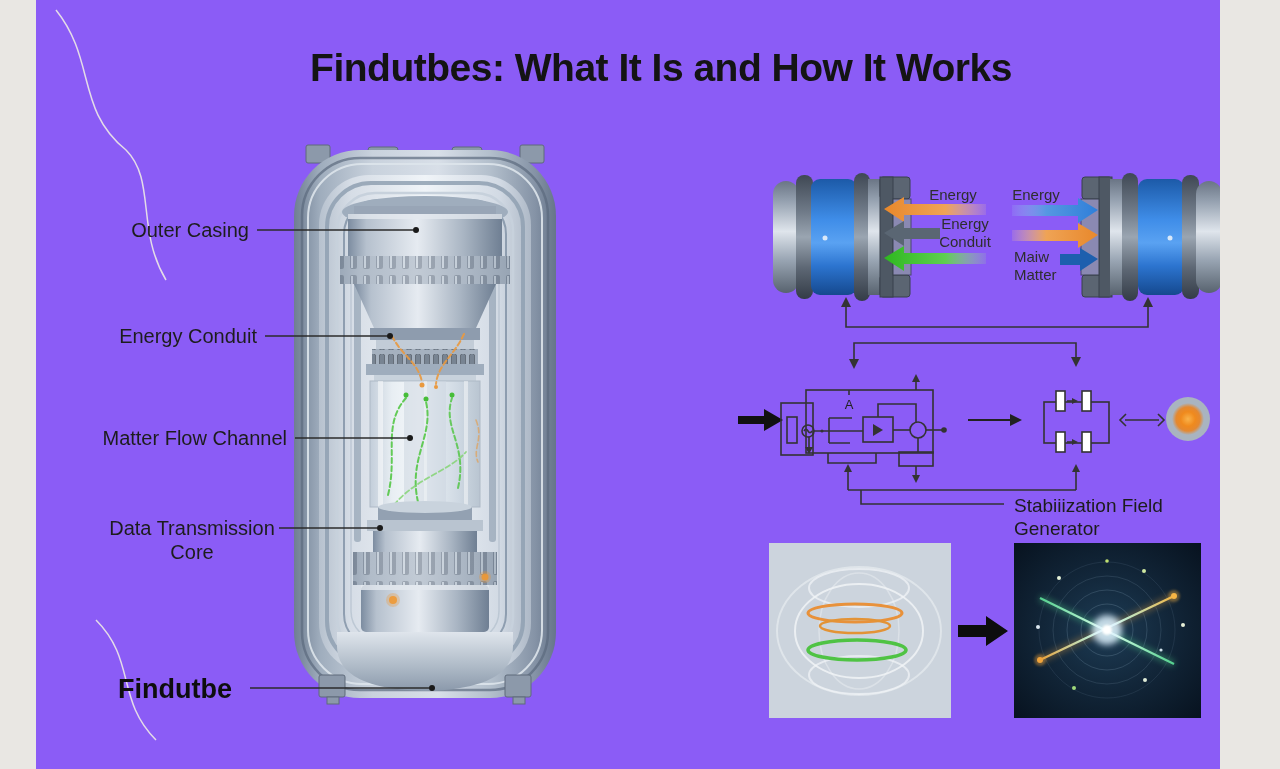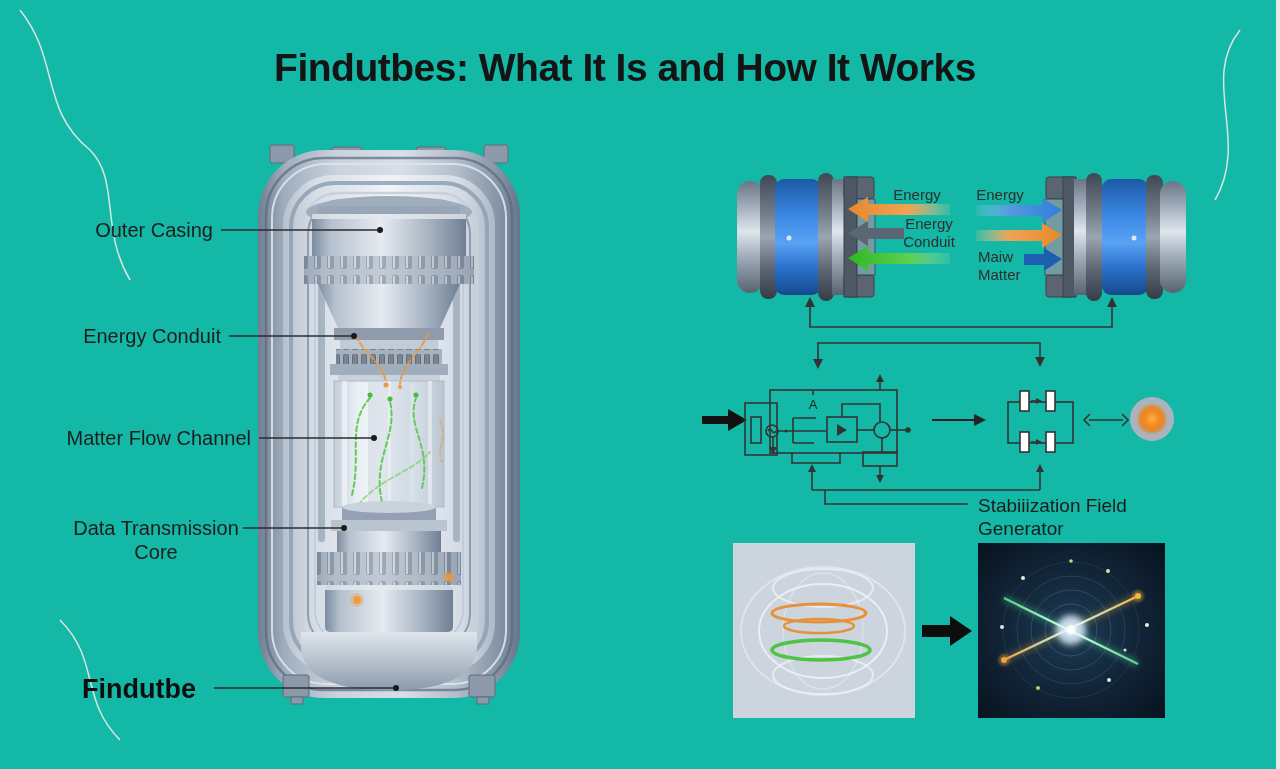--- a/index.html
+++ b/index.html
@@ -1,17 +1,17 @@
 <!DOCTYPE html>
 <html><head>
 <meta charset="utf-8">
 <style>
   html,body{margin:0;padding:0;}
   body{background:#e9e7e3;font-family:"Liberation Sans",sans-serif;}
-  .canvas{position:relative;width:1276px;height:769px;background:#14b8a6;overflow:hidden;}
+  .canvas{position:relative;width:1184px;height:769px;background:#8b5cf6;overflow:hidden;margin-left:36px;}
   svg{position:absolute;left:0;top:0;}
   text{font-family:"Liberation Sans","DejaVu Sans",sans-serif;}
   .title-text{font-size:39px;font-weight:700;fill:#141414;letter-spacing:-0.5px;}
   .cut-label{font-size:20px;fill:#1d1d1d;}
   .cut-label-bold{font-size:27px;font-weight:700;fill:#0e0e0e;}
   .flow-label{font-size:15px;fill:#2e2e2e;}
   .gen-label{font-size:19px;fill:#1c1c1c;}
   .meter-label{font-size:13px;fill:#222;}
   .wire{stroke:#333;stroke-width:1.6;fill:none;}
   .leader{stroke:#2b2b2b;stroke-width:1.6;}

